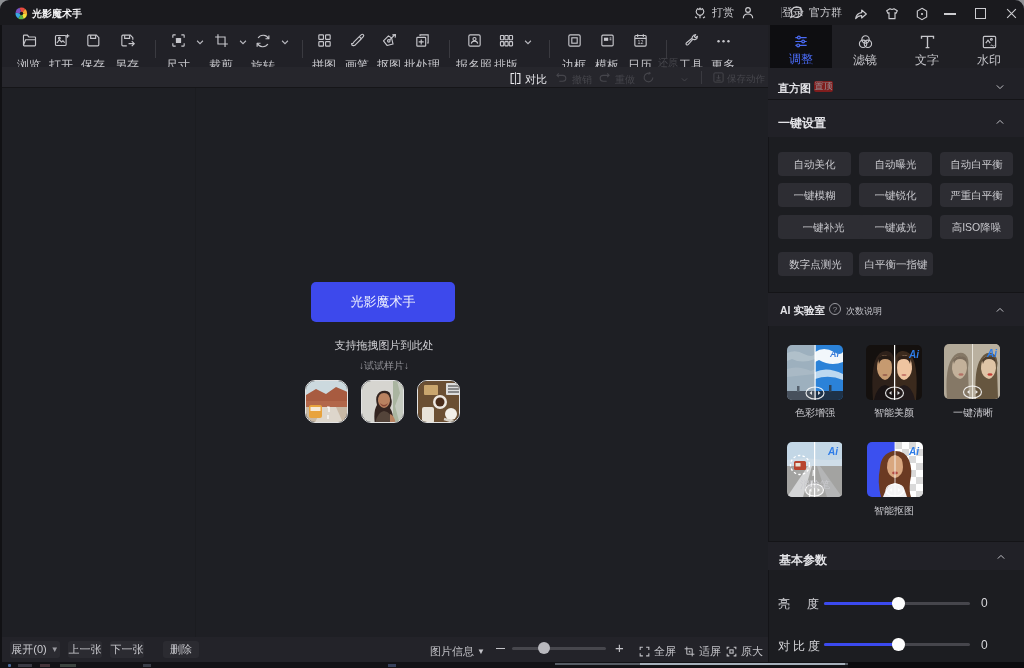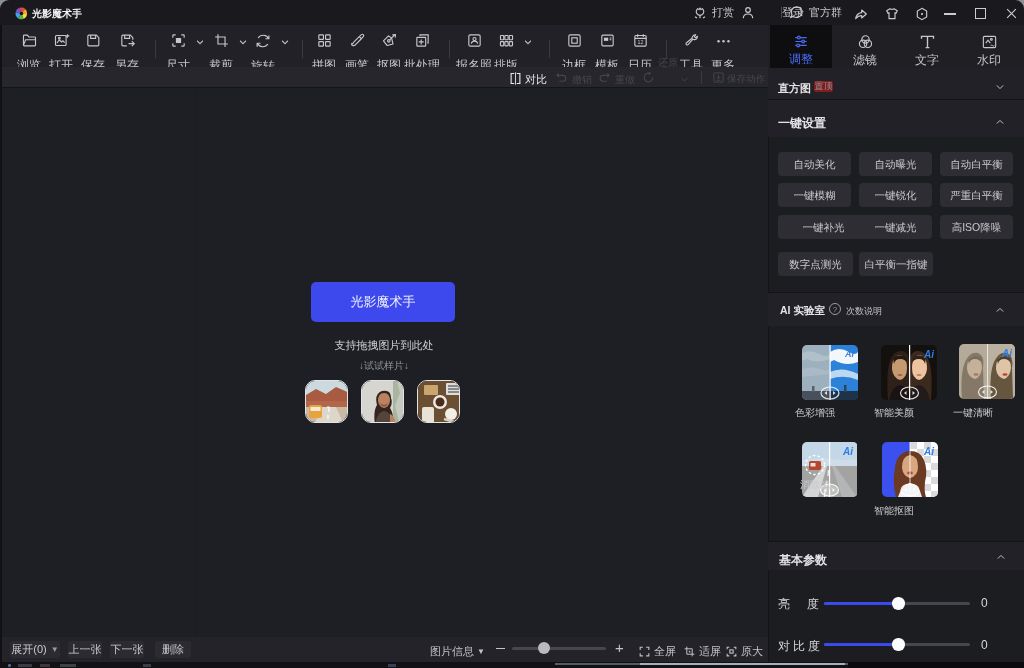--- a/index.html
+++ b/index.html
@@ -44,21 +44,21 @@
 
 #bottombar { left:2px; top:637px; width:766px; height:25px; background:#232329; }
 .bb-btn { position:absolute; top:4px; height:17px; background:#2b2b31; border-radius:3px; color:#c9c9ce; font-size:11px; text-align:center; display:flex; align-items:center; justify-content:center; gap:4px; }
 .bb-lbl { position:absolute; color:#c3c3c8; font-size:11px; display:flex; align-items:center; gap:3px; }
 
 
 #rpanel { left:768px; top:68px; width:256px; height:594px; background:#1c1d21; }
 .sect-head { position:absolute; left:768px; width:256px; background:#212127; color:#e4e4e8; font-size:12px; font-weight:bold; }
 .divline { position:absolute; left:0; width:256px; height:1px; background:#141417; }
 .rbtn { position:absolute; height:24px; background:#2d2d33; border-radius:4px; color:#c9c9ce; font-size:10.5px; text-align:center; line-height:24px; }
-.thumb { position:absolute; width:56px; height:55px; border-radius:5px; overflow:hidden;margin-left:15px; }
+.thumb { position:absolute; width:56px; height:55px; border-radius:5px; overflow:hidden; }
 .tlabel { position:absolute; font-size:10px; color:#c9c9ce; text-align:center; width:80px; }
 </style>
 </head>
 <body>
 
 <div class="abs" style="left:0;top:0;width:10px;height:10px;background:#8e9094;"></div>
 <div class="abs" style="left:1014px;top:0;width:10px;height:10px;background:#8e9094;"></div>
 
 <div id="titlebar" class="abs"></div>
 <div class="abs" style="left:0;top:25px;width:2px;height:643px;background:#111114;"></div>
@@ -384,21 +384,21 @@
     <circle cx="33" cy="33" r="6" fill="#f2efe9"></circle>
     <rect x="6" y="4" width="14" height="10" rx="1" fill="#caa66e"></rect>
     <path d="M26 38 L40 42" stroke="#d8d2c8" stroke-width="2.5"></path>
   </svg>
 </div>
 
 <div id="bottombar" class="abs"></div>
 <div class="bb-btn" style="left:10px;top:641px;width:50px;">展开(0) <span style="font-size:8px;color:#9a9aa0;">▼</span></div>
 <div class="bb-btn" style="left:68px;top:641px;width:34px;">上一张</div>
 <div class="bb-btn" style="left:110px;top:641px;width:34px;">下一张</div>
-<div class="bb-btn" style="left:155px;top:641px;width:36px;text-align:right;">删除</div>
+<div class="bb-btn" style="left:163px;top:641px;width:36px;text-align:right;">删除</div>
 <div class="bb-lbl" style="left:430px;top:644px;">图片信息<span style="font-size:8px;">▼</span></div>
 <div class="abs" style="left:496px;top:647.5px;width:9px;height:1.6px;background:#c3c3c8;"></div>
 <div class="abs" style="left:512px;top:647px;width:94px;height:3px;border-radius:2px;background:#47474d;"></div>
 <div class="abs" style="left:538px;top:642px;width:12px;height:12px;border-radius:50%;background:#b9b9be;"></div>
 <div class="abs" style="left:615px;top:642px;width:11px;height:11px;color:#c3c3c8;font-size:15px;line-height:11px;">+</div>
 <div class="bb-lbl" style="left:638px;top:644px;">
   <svg width="13" height="13" viewBox="0 0 24 24" fill="none" stroke="#c3c3c8" stroke-width="2">
     <path d="M9 4 L4 4 L4 9 M15 4 L20 4 L20 9 M20 15 L20 20 L15 20 M4 15 L4 20 L9 20"></path>
   </svg>
   <span>全屏</span>

